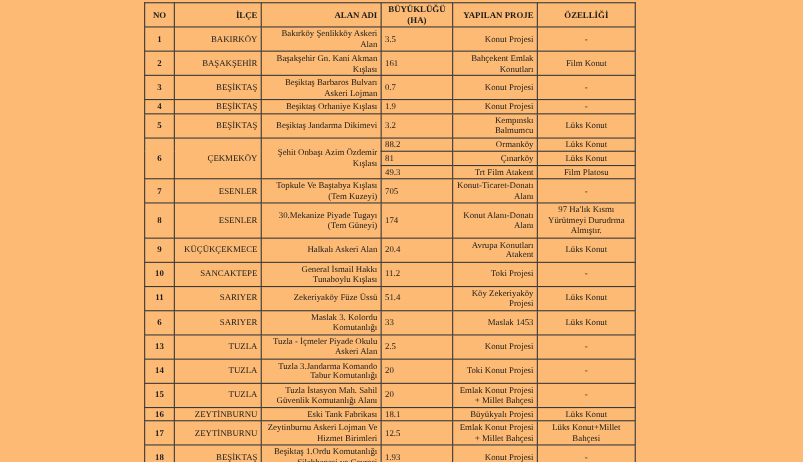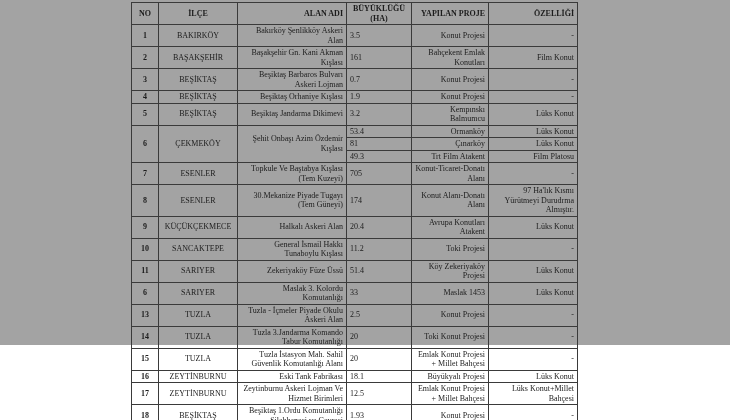--- a/index.html
+++ b/index.html
@@ -1,40 +1,40 @@
 <!DOCTYPE html>
 <html><head>
 <meta charset="utf-8">
 <style>
   html,body{margin:0;padding:0;}
   body{
     width:730px;height:420px;background:#ffffff;overflow:hidden;
     font-family:"Liberation Serif","DejaVu Serif",serif;
     color:#1c1c1c;
   }
-  .page{position:relative;width:730px;height:345px;background:#a3a3a3;}
+  .page{position:relative;width:730px;height:420px;background:#fdba74;}
   table.ilce-table{
     position:absolute;left:131px;top:2px;width:404px;
     border-collapse:collapse;table-layout:fixed;
     font-size:8px;line-height:9.5px;
   }
   .ilce-table th,.ilce-table td{
     border:1px solid #3a3a3a;
     padding:1px 3px;
     vertical-align:middle;
     overflow:hidden;
     word-wrap:break-word;
   }
   .ilce-table thead th{font-weight:bold;}
   .col-no{width:20px;text-align:center;}
-  .col-ilce{width:72px;text-align:center;}
+  .col-ilce{width:72px;text-align:right;}
   .col-alan{width:102px;text-align:right;}
   .col-buyukluk{width:58px;}
   .col-proje{width:70px;text-align:right;}
-  .col-ozellik{width:82px;text-align:right;}
+  .col-ozellik{width:82px;text-align:center;}
   td.col-no{font-weight:bold;}
 </style>
 </head>
 <body>
 
 <div class="page">
   <table class="ilce-table">
     <thead>
       <tr>
           <th class="col-no">NO</th>
@@ -83,21 +83,21 @@
           <td class="col-ilce" rowspan="1">BEŞİKTAŞ</td>
           <td class="col-alan" rowspan="1">Beşiktaş Jandarma Dikimevi</td>
           <td class="col-buyukluk">3.2</td>
           <td class="col-proje">Kempınskı Balmumcu</td>
           <td class="col-ozellik">Lüks Konut</td>
         </tr>
         <tr>
           <td class="col-no" rowspan="3">6</td>
           <td class="col-ilce" rowspan="3">ÇEKMEKÖY</td>
           <td class="col-alan" rowspan="3">Şehit Onbaşı Azim Özdemir Kışlası</td>
-          <td class="col-buyukluk">53.4</td>
+          <td class="col-buyukluk">88.2</td>
           <td class="col-proje">Ormanköy</td>
           <td class="col-ozellik">Lüks Konut</td>
         </tr>
         <tr>
           <td class="col-buyukluk">81</td>
           <td class="col-proje">Çınarköy</td>
           <td class="col-ozellik">Lüks Konut</td>
         </tr>
         <tr>
           <td class="col-buyukluk">49.3</td>

